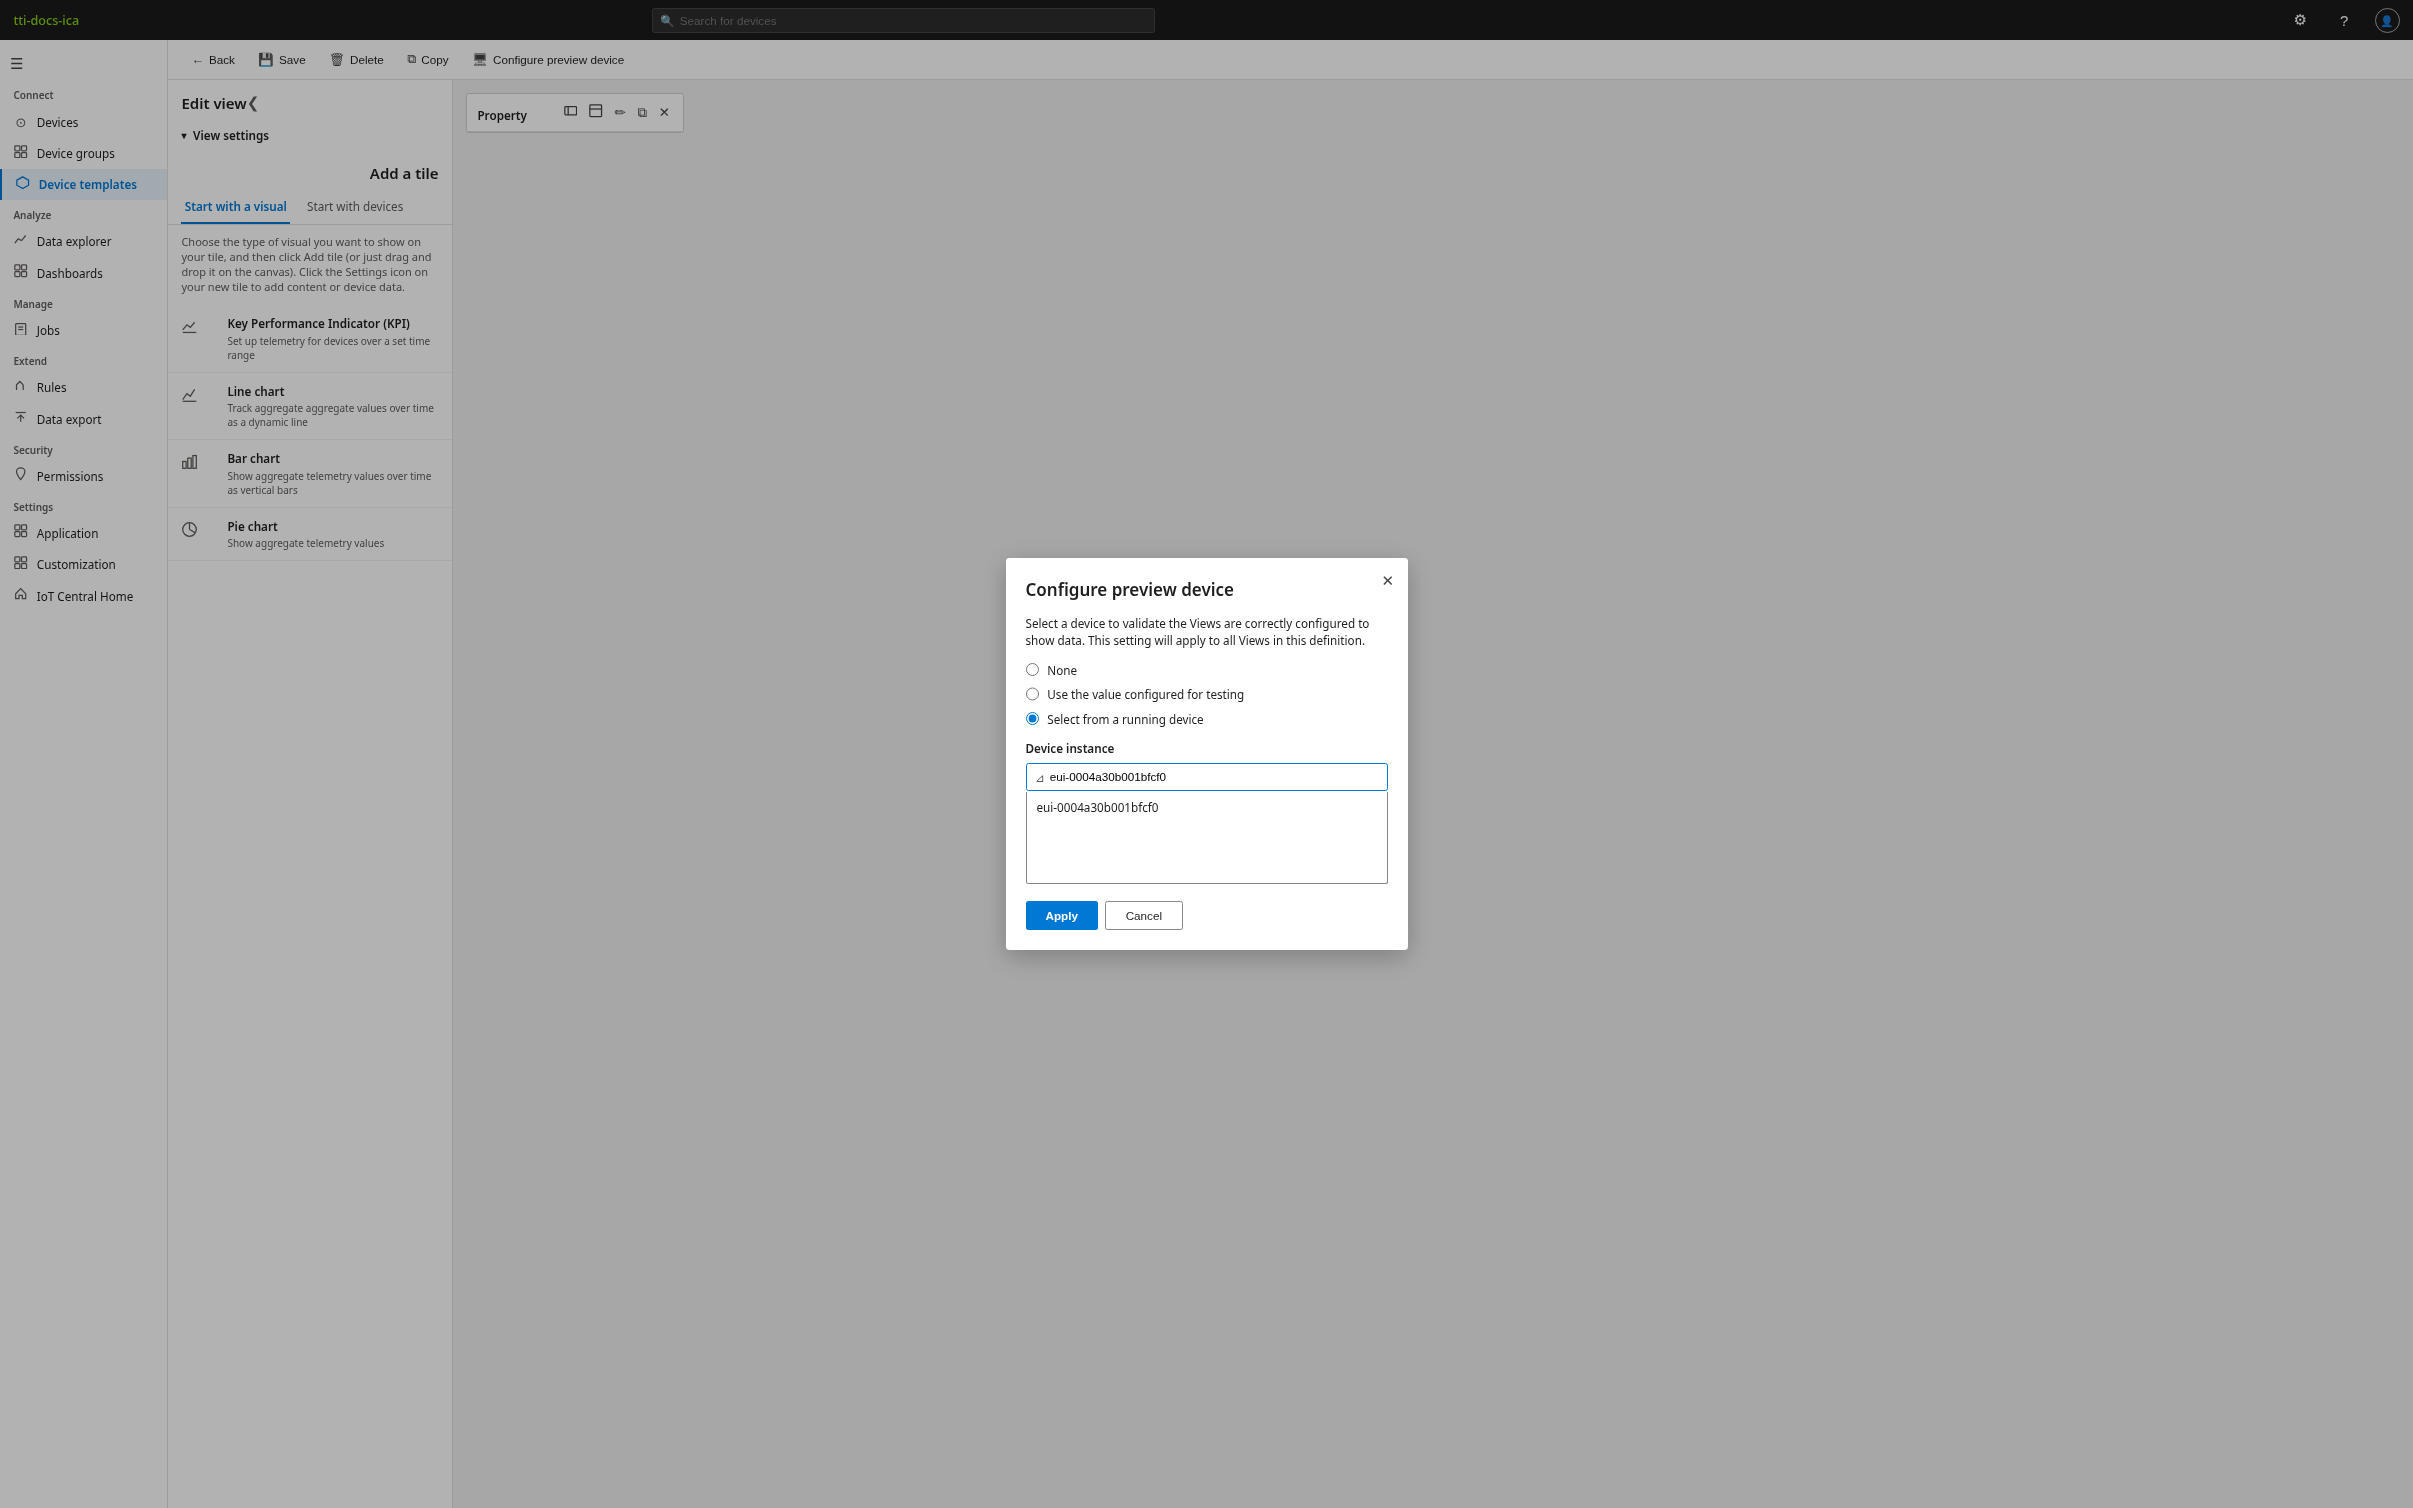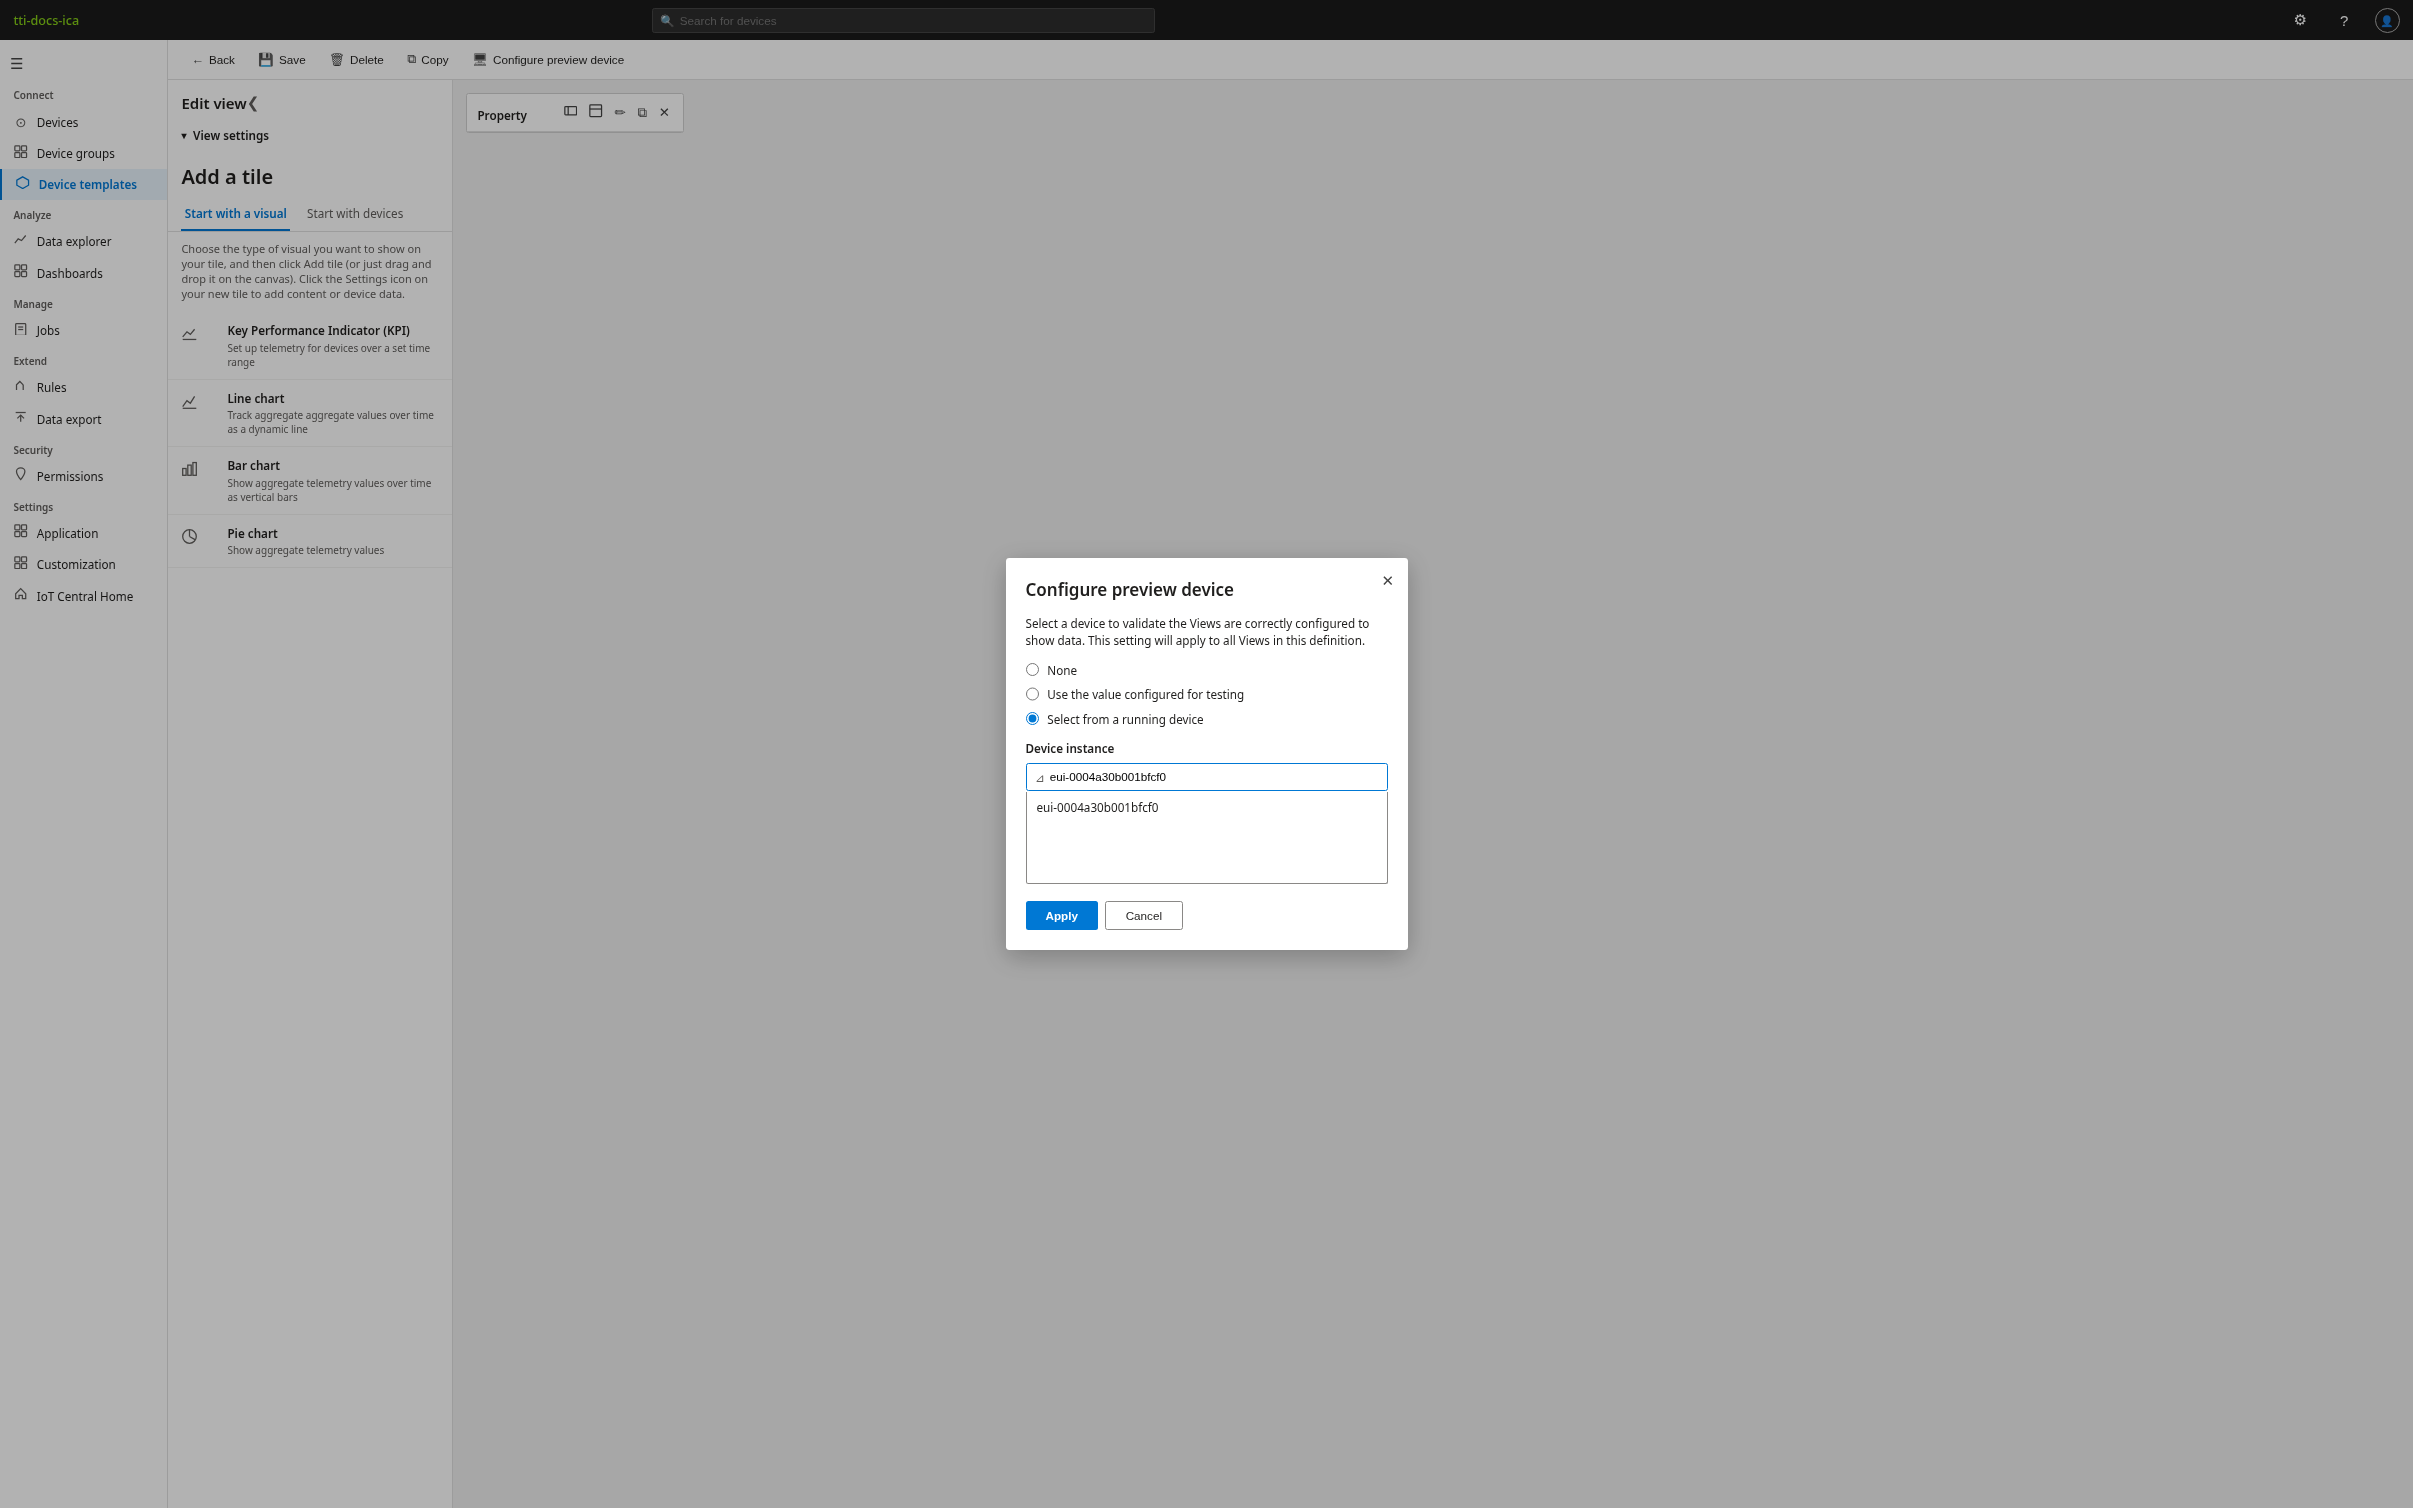--- a/index.html
+++ b/index.html
@@ -233,22 +233,23 @@
       width: 100%;
       border: 0.8px solid #8a8886;
       border-radius: 2.5px;
       padding: 5px 8.4px;
       font-size: 11.7px;
       outline: none;
     }
 
     .add-tile-header {
       padding: 13.4px 13.4px 6.7px 13.4px;
-      font-size: 20px;
-      font-weight: 600;
+      font-size: 15px;
+      font-weight: 600;
+      text-align: right;
     }
     .tabs-row {
       display: flex;
       border-bottom: 0.8px solid #e0e0e0;
       padding: 0 13.4px;
     }
     .tab {
       padding: 8.4px 3.4px;
       margin-right: 13.4px;
       cursor: pointer;

